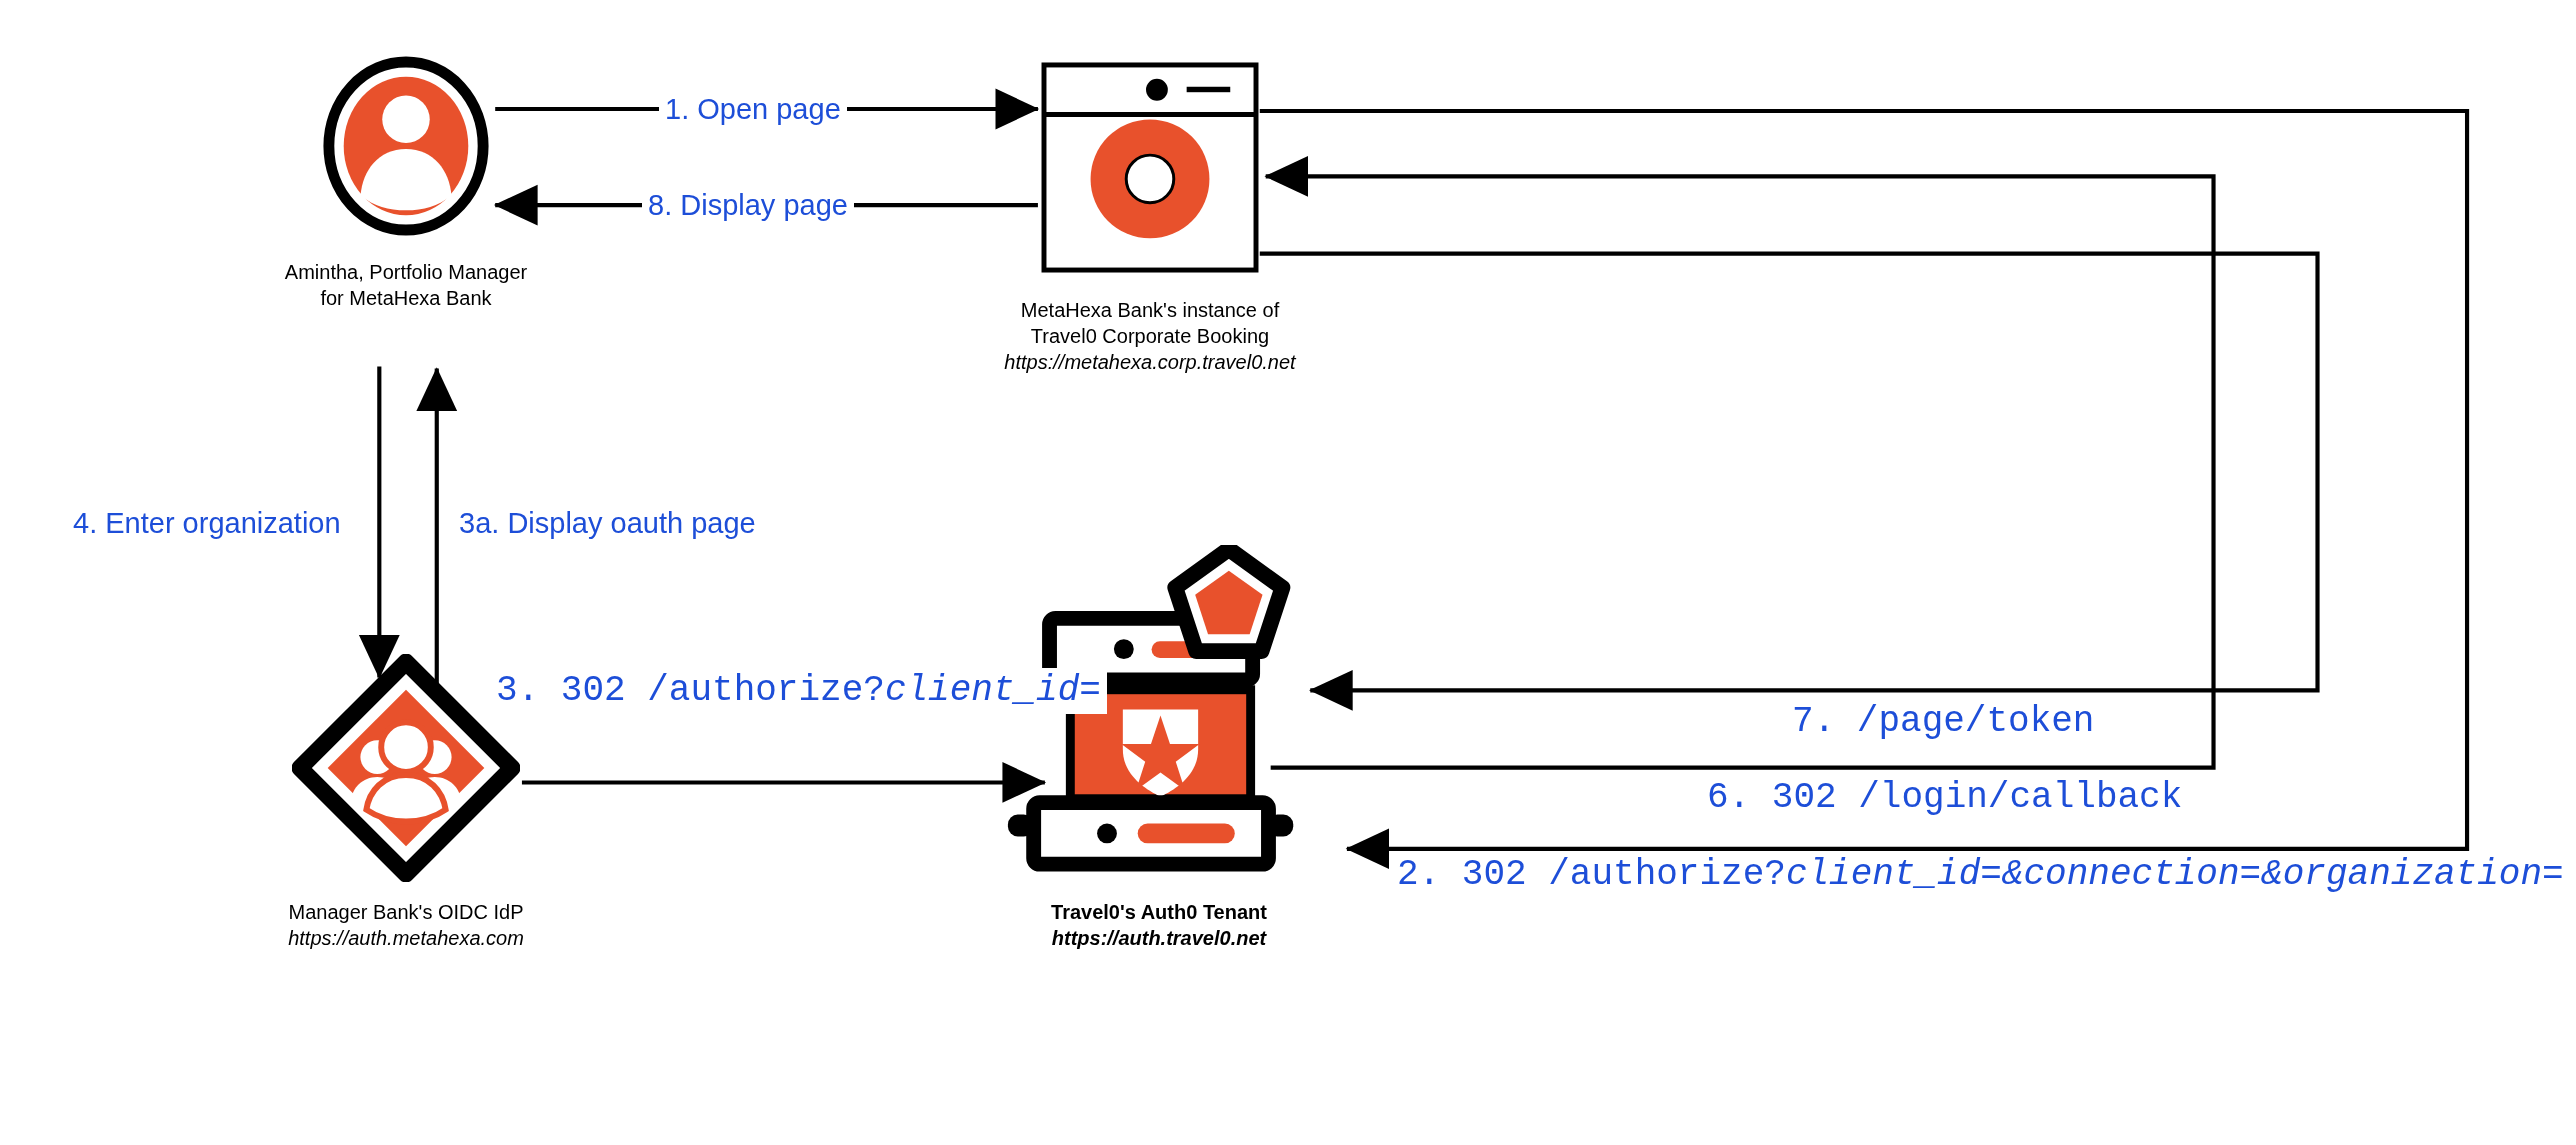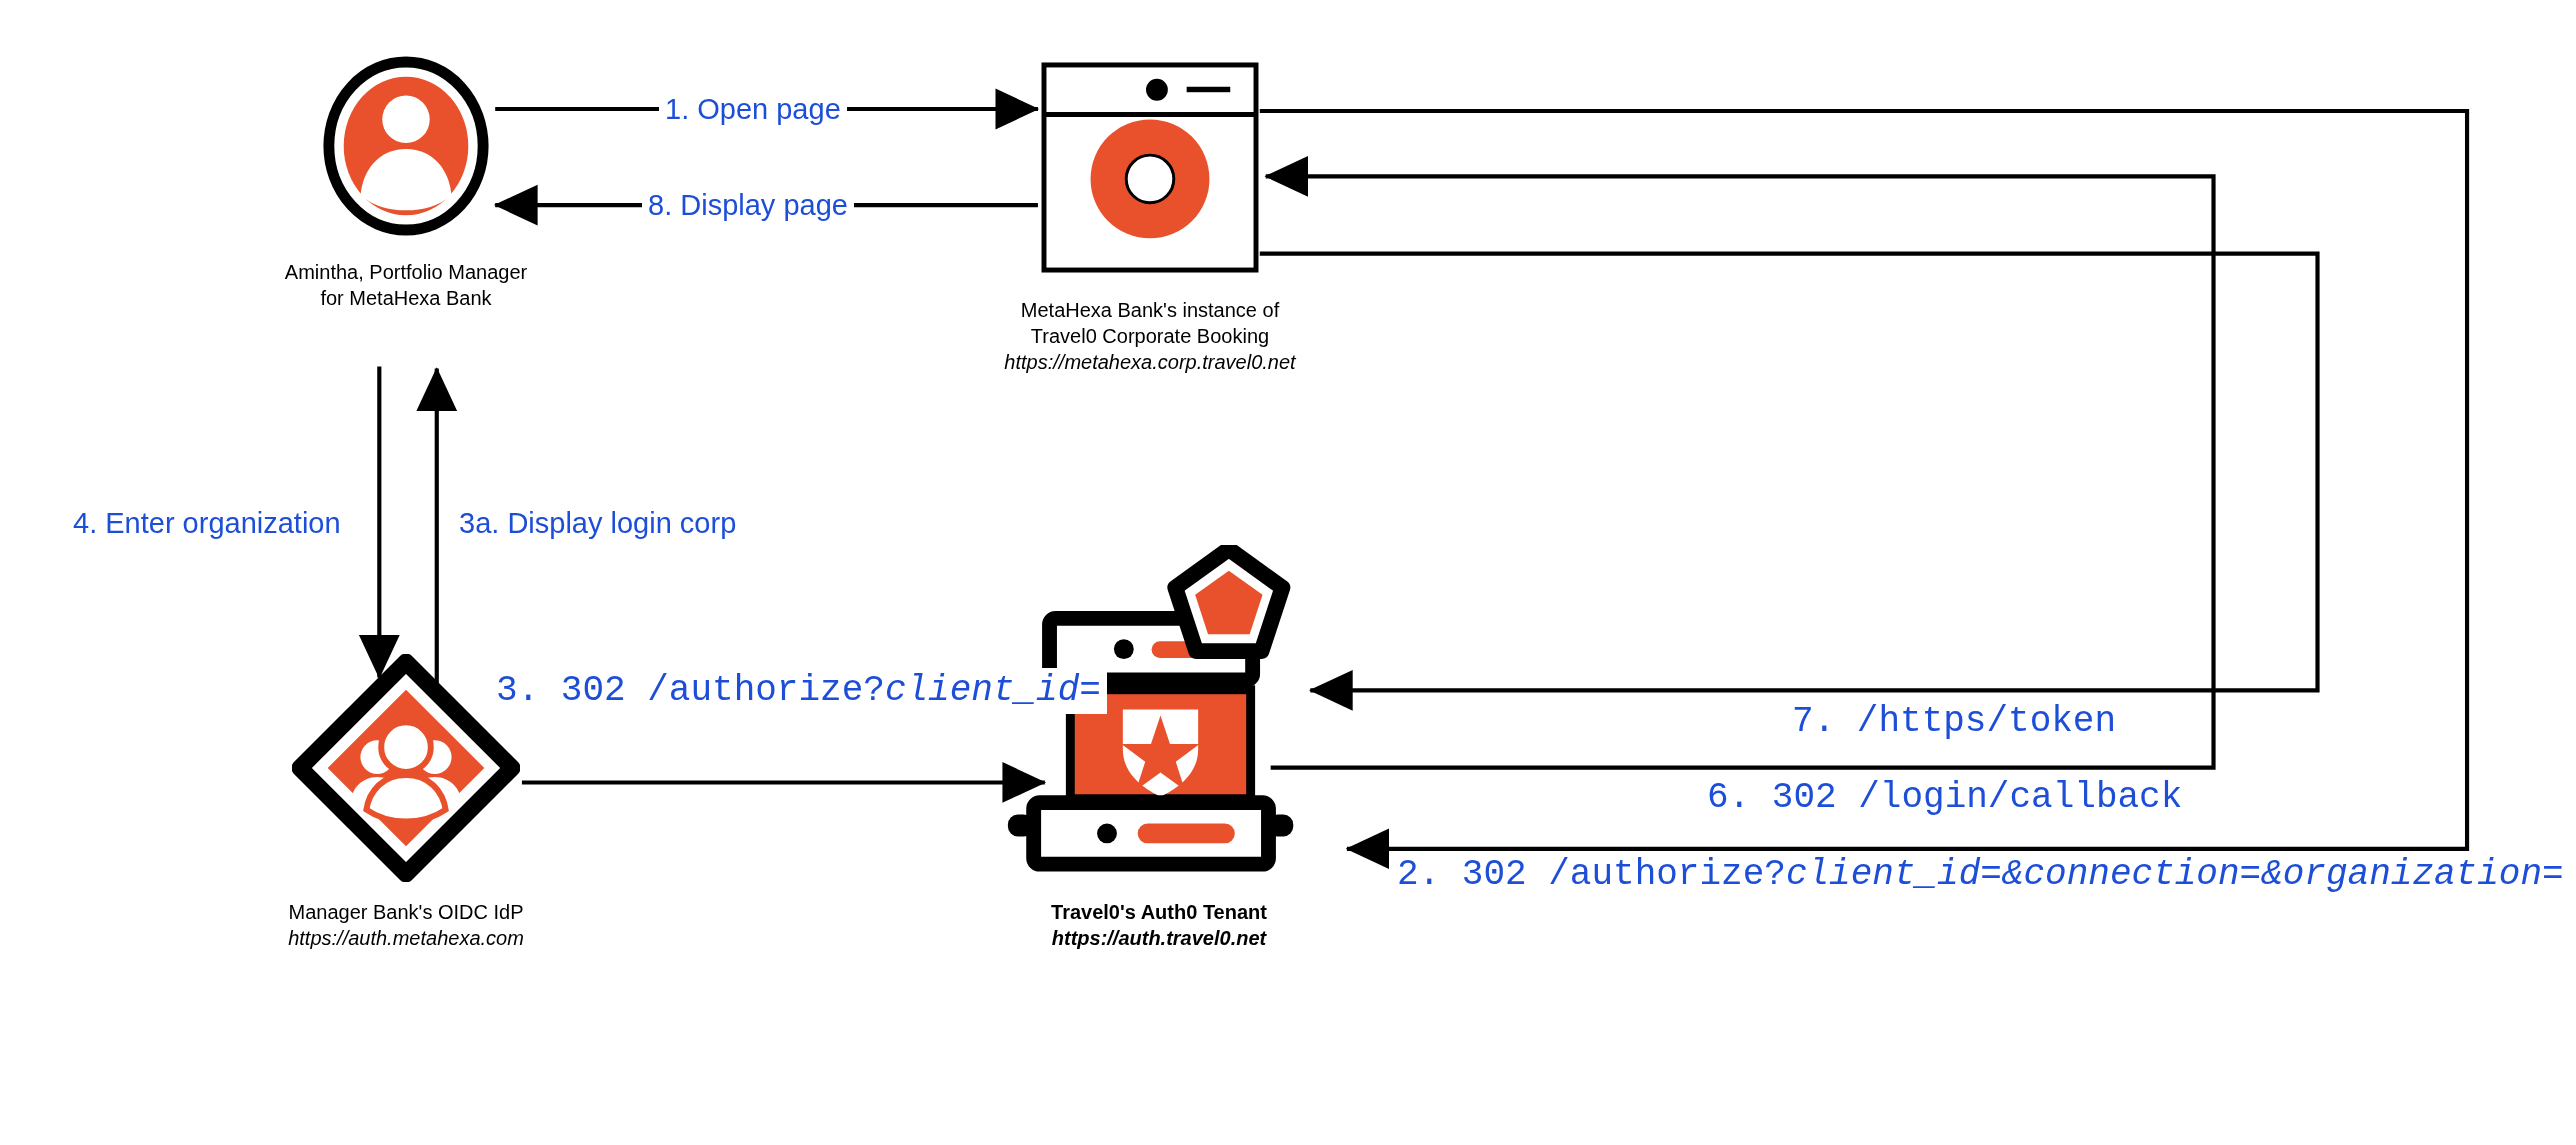--- a/index.html
+++ b/index.html
@@ -183,30 +183,30 @@
 
   <div class="label" style="left:642px; top:187px;">
     <span>8.</span><span> Display page</span>
   </div>
 
   <div class="label" style="left:67px; top:505px;">
     <span>4.</span><span> Enter organization</span>
   </div>
 
   <div class="label" style="left:453px; top:505px;">
-    <span>3a.</span><span> Display login corp</span>
+    <span>3a.</span><span> Display oauth page</span>
   </div>
 
   <div class="label mono" style="left:490px; top:668px;">
     <span>3.</span><span> 302 /authorize?</span><span class="it">client_id=</span>
   </div>
 
 
   <div class="label mono" style="left:1786px; top:699px;">
-    <span>7.</span><span> /https/token</span>
+    <span>7.</span><span> /page/token</span>
   </div>
 
   <div class="label mono" style="left:1701px; top:775px;">
     <span>6.</span><span> 302 /login/callback</span>
   </div>
 
   <div class="label mono" style="left:1391px; top:852px;">
     <span>2.</span><span> 302 /authorize?</span><span class="it">client_id=&amp;connection=&amp;organization=</span>
   </div>
 

